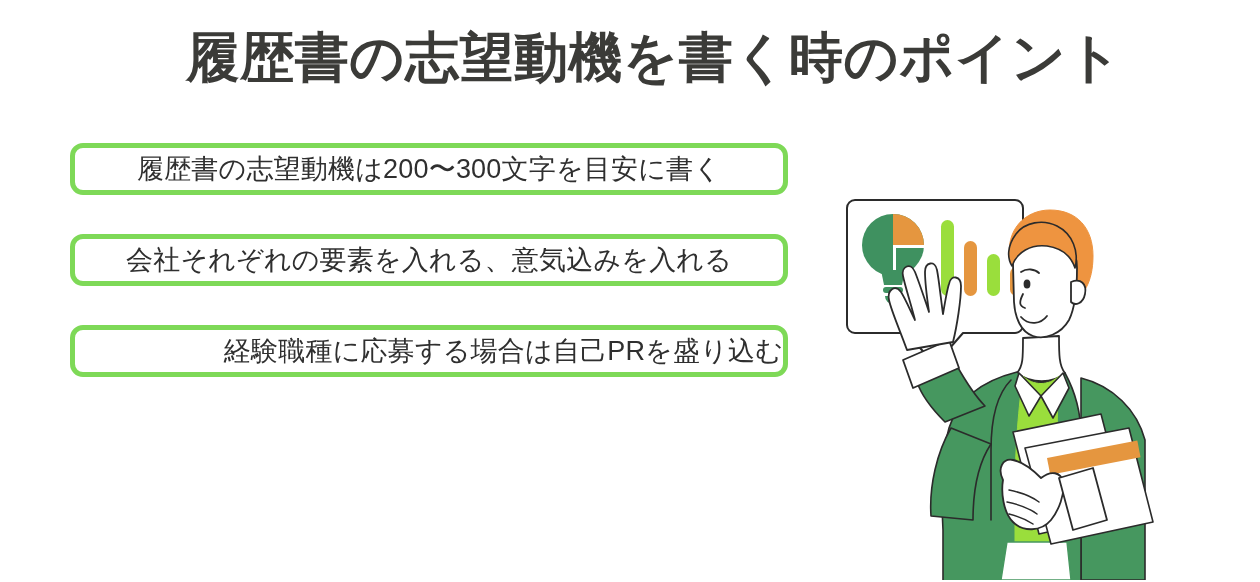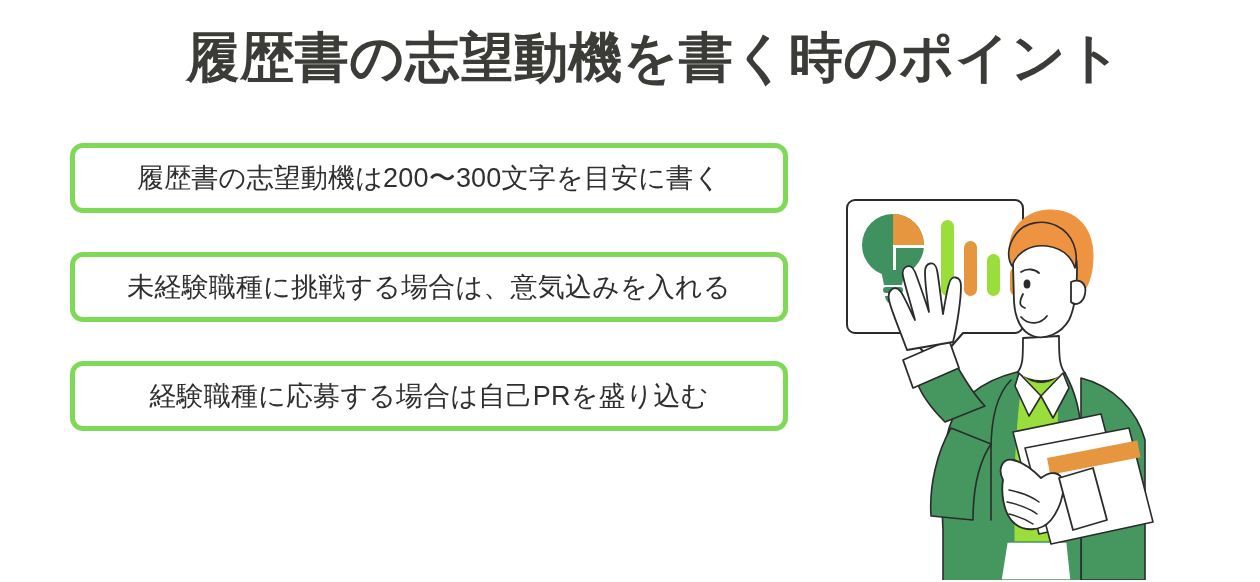--- a/index.html
+++ b/index.html
@@ -38,30 +38,30 @@
   
   .points {
     position: absolute;
     left: 70px;
     top: 143px;
     width: 718px;
   }
   .point-box {
     box-sizing: border-box;
     width: 718px;
-    height: 70px;
+    height: 52px;
     border: 5px solid #7ed957;
     border-radius: 13px;
     background: #ffffff;
     display: flex;
     align-items: center;
     justify-content: center;
     margin-bottom: 39px;
   }
-  .point-box:last-child { margin-bottom: 16px; }
+  .point-box:last-child { margin-bottom: 16px; justify-content: flex-end; }
   .point-text {
     font-size: 27px;
     color: #2f2f2f;
     line-height: 1.2;
     white-space: nowrap;
     letter-spacing: 0.2px;
   }
 
   
   .illustration {
@@ -81,21 +81,21 @@
   <div class="title">履歴書の志望動機を書く時のポイント</div>
 
   <div class="points">
 
     <div class="point-box">
       <span class="point-text">履歴書の志望動機は200〜300文字を目安に書く</span>
     </div>
 
 
     <div class="point-box">
-      <span class="point-text">未経験職種に挑戦する場合は、意気込みを入れる</span>
+      <span class="point-text">会社それぞれの要素を入れる、意気込みを入れる</span>
     </div>
 
     <div class="point-box">
       <span class="point-text">経験職種に応募する場合は自己PRを盛り込む</span>
     </div>
 
   </div>
 
   <div class="illustration">
     <svg width="310" height="390" viewBox="0 0 310 390" xmlns="http://www.w3.org/2000/svg">

